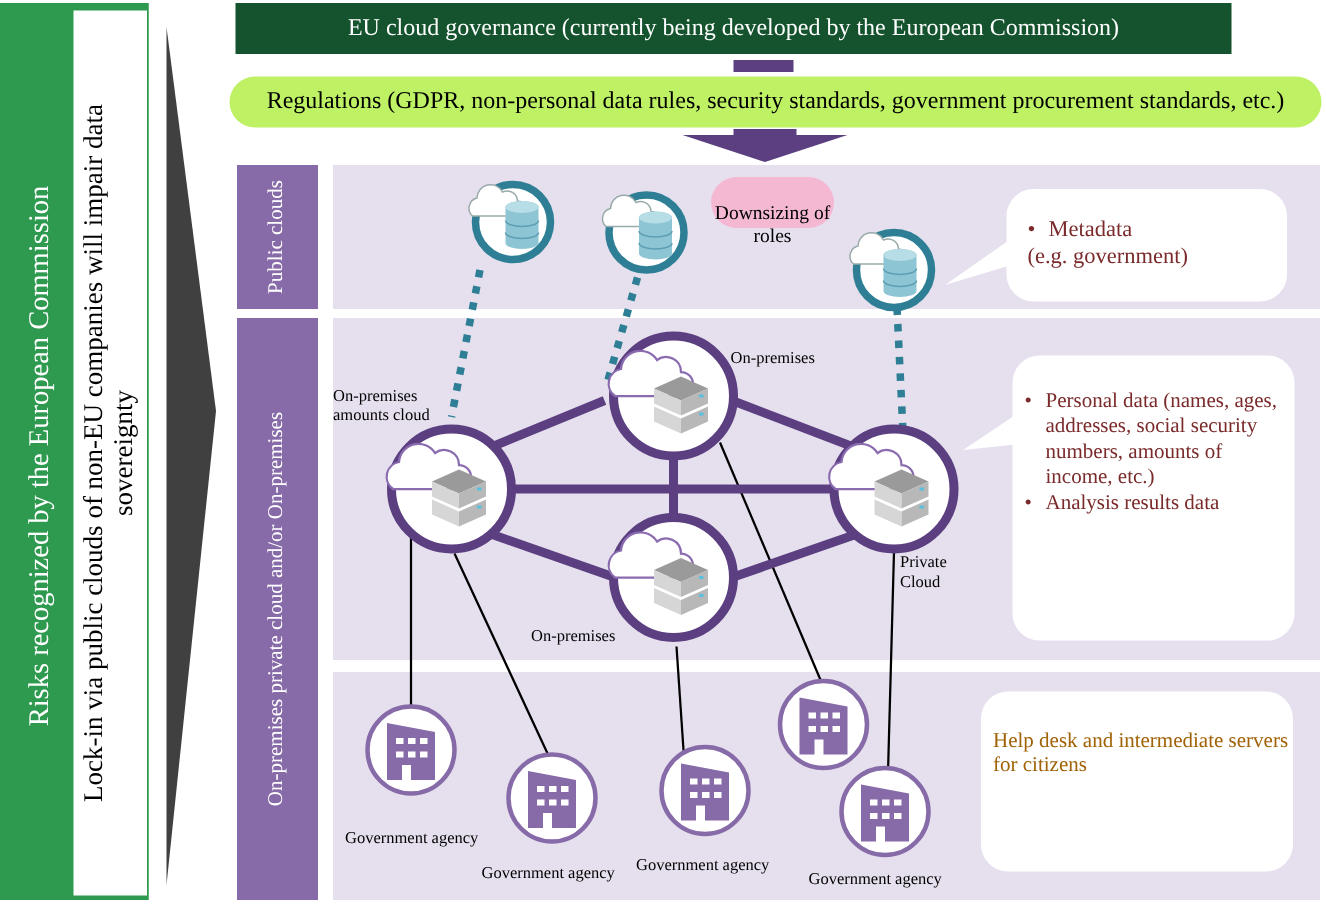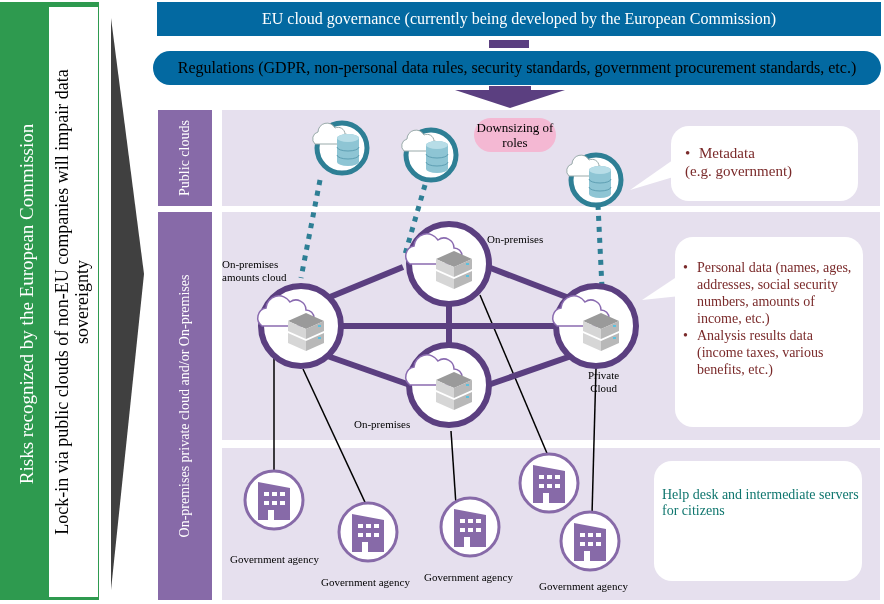--- a/index.html
+++ b/index.html
@@ -12,24 +12,24 @@
                 border: 2px solid #2e9a4f; box-sizing: border-box; }
   #risk-inner { left: 47px; top: 3px; width: 49px; height: 590px; background: #fff; }
   .vtext { position: absolute; transform-origin: center center; transform: rotate(-90deg);
            white-space: nowrap; text-align: center; }
   #risk-title { left: -275px; top: 285px; width: 600px; height: 30px; line-height: 30px;
                 color: #fff; font-size: 19px; }
   #risk-desc { left: -242px; top: 272px; width: 536px; height: 46px; font-size: 18px;
                line-height: 20px; color: #000; white-space: normal; }
 
   
-  #gov-banner { left: 157px; top: 2px; width: 724px; height: 34px; background: #0369a1;
+  #gov-banner { left: 157px; top: 2px; width: 664px; height: 34px; background: #14532d;
                 color: #fff; font-size: 16px; line-height: 34px; text-align: center; }
   #connector-1 { left: 489px; top: 40px; width: 40px; height: 8px; background: #5b3f80; }
-  #reg-banner { left: 153px; top: 51px; width: 728px; height: 34px; background: #0369a1;
+  #reg-banner { left: 153px; top: 51px; width: 728px; height: 34px; background: #bef264;
                 border-radius: 17px; font-size: 16px; line-height: 34px; text-align: center; }
   #arrow-down { left: 455px; top: 86px; width: 110px; height: 22px; }
 
   
   .side-label { background: #876aa8; }
   #public-label { left: 158px; top: 110px; width: 54px; height: 96px; }
   #onprem-label { left: 158px; top: 212px; width: 54px; height: 388px; }
   .side-text { color: #fff; font-size: 14px; }
   #public-text { left: -23px; top: 38px; width: 100px; height: 20px; line-height: 20px; }
   #onprem-text { left: -153px; top: 184px; width: 360px; height: 20px; line-height: 20px; }
@@ -39,29 +39,29 @@
   #band-public { left: 222px; top: 110px; width: 658px; height: 96px; }
   #band-private { left: 222px; top: 212px; width: 658px; height: 228px; }
   #band-agency { left: 222px; top: 448px; width: 658px; height: 152px; }
 
   #diagram { left: 0; top: 0; width: 884px; height: 604px; }
 
   .label { font-size: 11px; line-height: 13px; position: absolute; white-space: nowrap; }
 
   #downsizing { left: 474px; top: 118px; width: 82px; height: 34px; background: #f4b8d3;
                 border-radius: 17px; font-size: 13px; line-height: 15px; text-align: center;
-                padding-top: 2px; box-sizing: border-box; }
+                padding-top: 16px; box-sizing: border-box; }
 
   .bubble { background: #fff; border-radius: 18px; position: absolute; }
   #meta-bubble { left: 671px; top: 126px; width: 187px; height: 75px; }
   #meta-text { left: 14px; top: 18px; font-size: 15px; line-height: 18px; color: #7a2a2a; }
   #personal-bubble { left: 675px; top: 237px; width: 188px; height: 190px; }
   #personal-text { left: 8px; top: 22px; width: 176px; font-size: 14px; line-height: 17px; color: #7a2a2a; }
   #help-bubble { left: 654px; top: 461px; width: 208px; height: 120px; }
-  #help-text { left: 8px; top: 26px; width: 200px; font-size: 14px; line-height: 16px; color: #0f766e; }
+  #help-text { left: 8px; top: 26px; width: 200px; font-size: 14px; line-height: 16px; color: #a16207; }
   .bold { font-weight: normal; }
   .bullet-row { display: flex; }
   .bullet { width: 14px; flex: none; }
 </style>
 </head>
 <body>
 
 <div id="risk-panel" class="abs">
   <div class="vtext" id="risk-title">Risks recognized by the European Commission</div>
   <div id="risk-inner" class="abs">
@@ -214,21 +214,21 @@
   <div>Downsizing of</div>
   <div>roles</div>
 </div>
 
 <div class="label" style="left:222px;top:258px">
   <div>On-premises</div>
   <div>amounts cloud</div>
 </div>
 <div class="label" style="left:487px;top:233px">On-premises</div>
 <div class="label" style="left:354px;top:418px">On-premises</div>
-<div class="label" style="left:588px;top:369px;text-align:center">
+<div class="label" style="left:600px;top:369px;">
   <div>Private</div>
   <div>Cloud</div>
 </div>
 
 <div class="label" style="left:230px;top:553px">Government agency</div>
 <div class="label" style="left:321px;top:576px">Government agency</div>
 <div class="label" style="left:424px;top:571px">Government agency</div>
 <div class="label" style="left:539px;top:580px">Government agency</div>
 
 <div id="meta-bubble" class="bubble">
@@ -242,21 +242,21 @@
 </div>
 
 <div id="personal-bubble" class="bubble">
   <div id="personal-text" class="abs">
     <div class="bullet-row">
       <span class="bullet">•</span>
       <span><span class="bold">Personal data</span><span> (names, ages, addresses, social security numbers, amounts of income, etc.)</span></span>
     </div>
     <div class="bullet-row">
       <span class="bullet">•</span>
-      <span><span class="bold">Analysis results data</span><br><span>(income taxes, various benefits, etc.)</span></span>
+      <span><span class="bold">Analysis results data</span><br></span>
     </div>
   </div>
 </div>
 
 <div id="help-bubble" class="bubble">
   <div id="help-text" class="abs">
     <div class="bold">Help desk and  intermediate servers for citizens</div>
   </div>
 </div>
 

